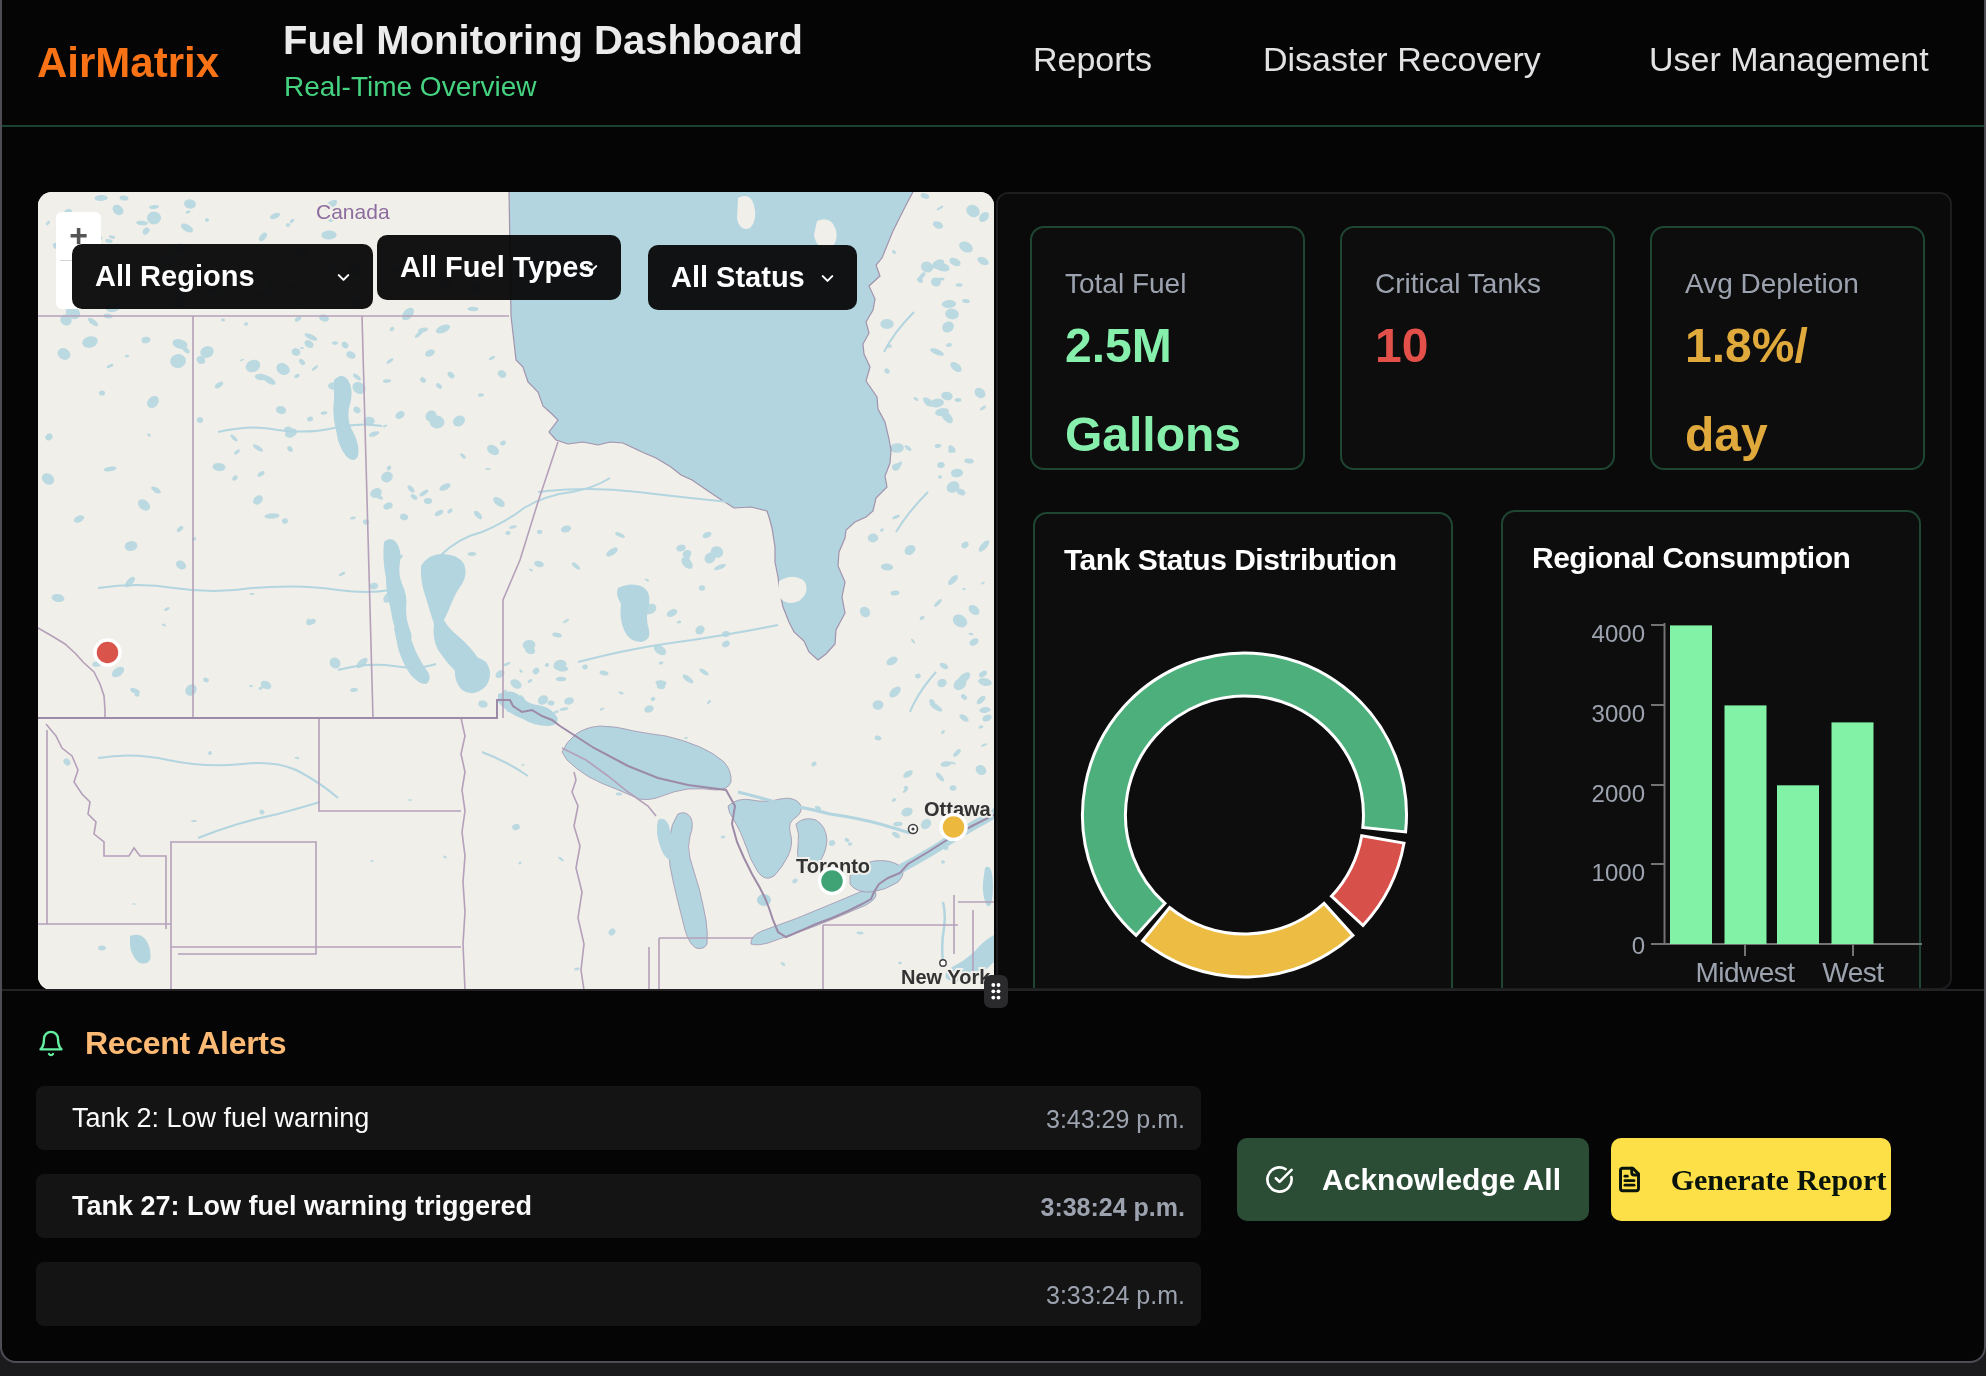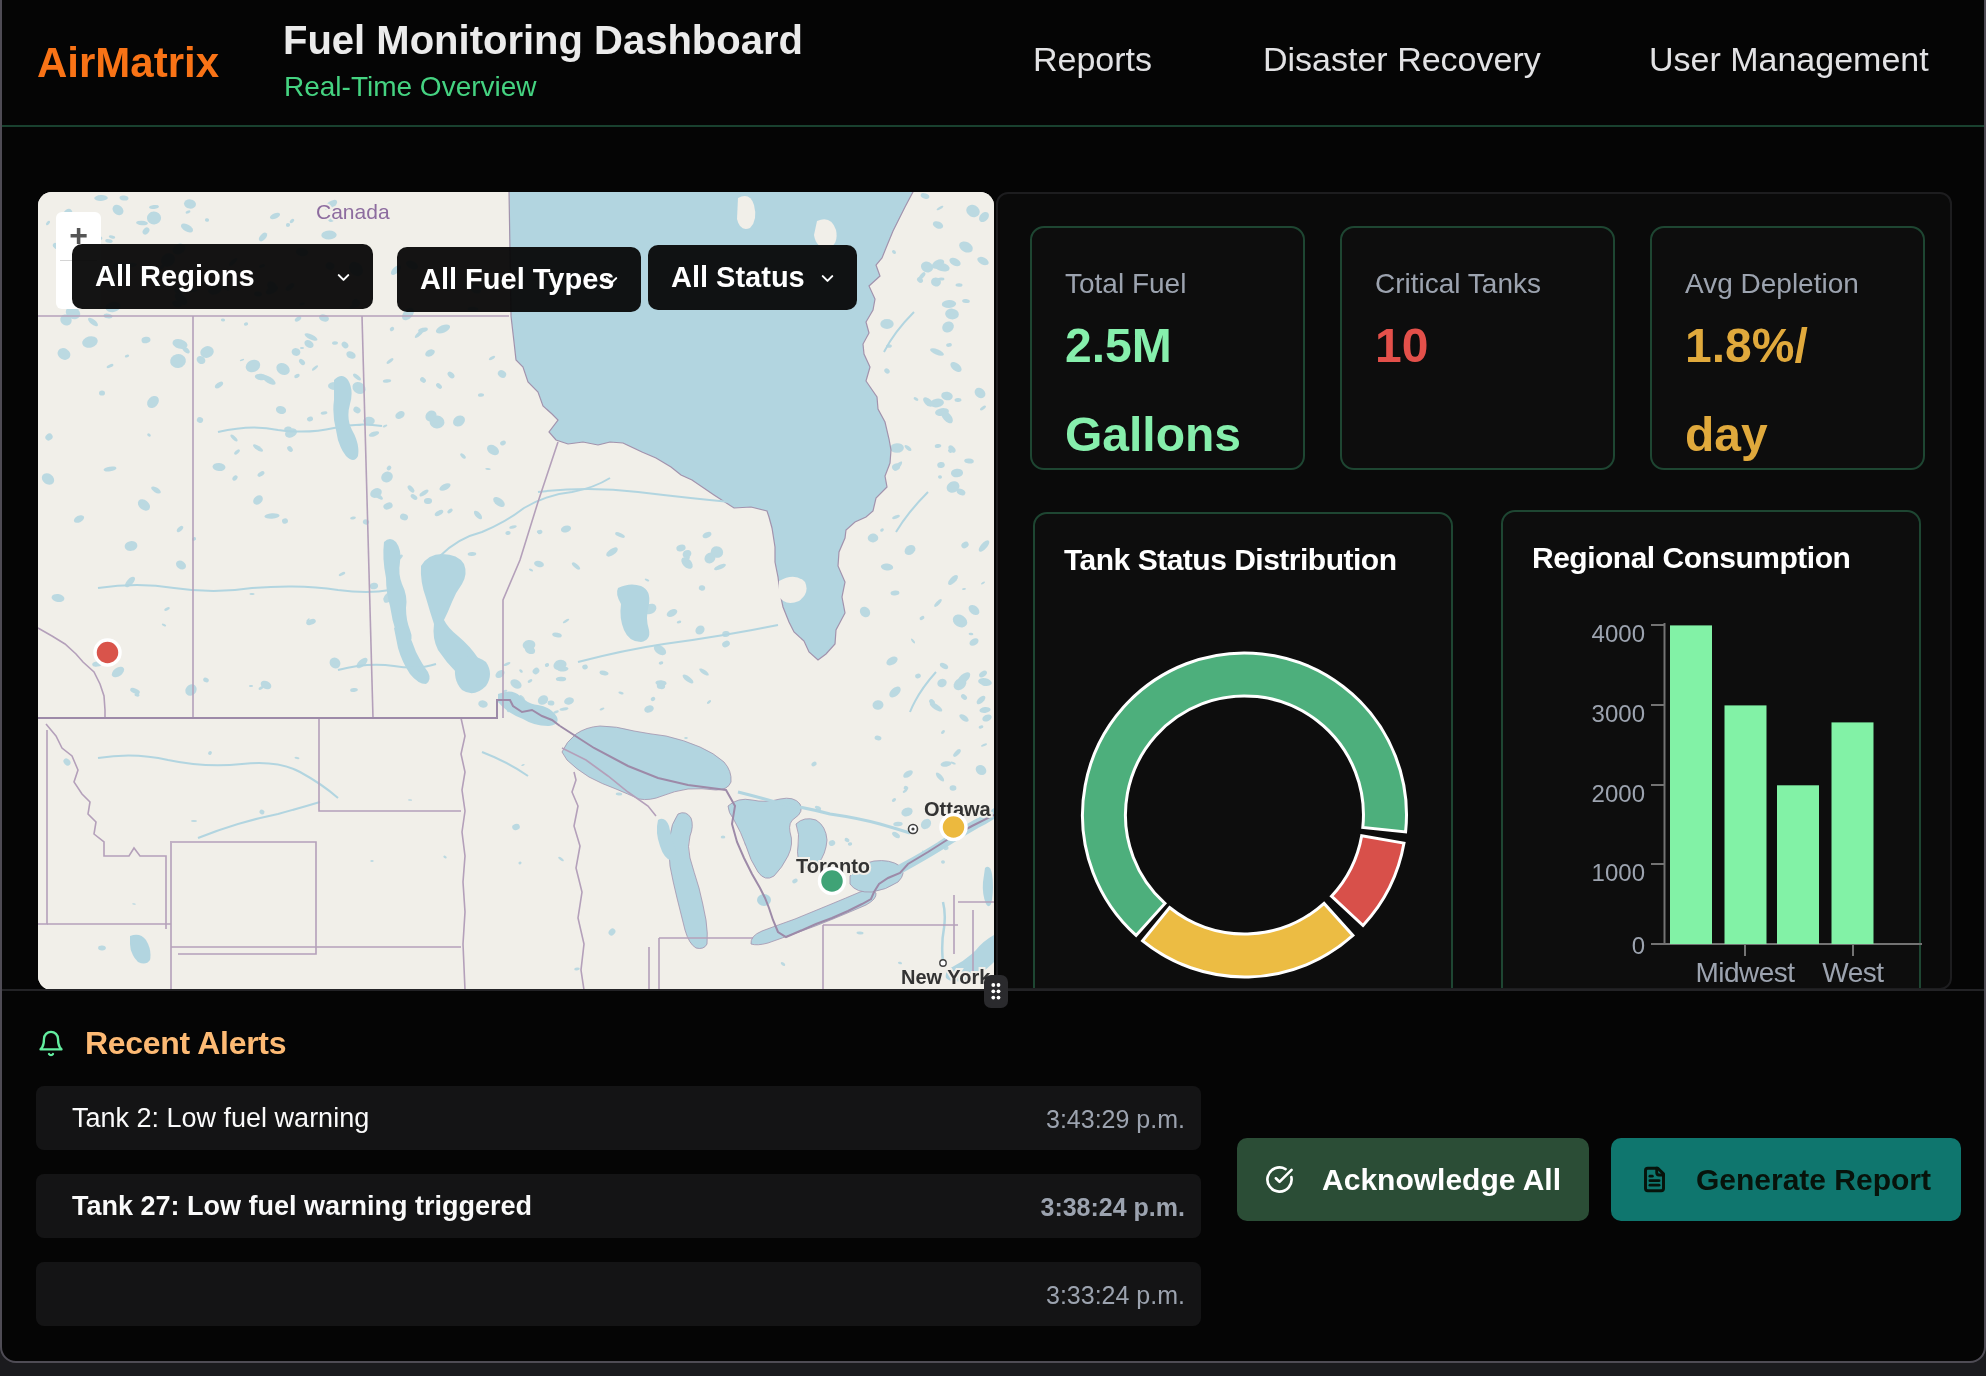--- a/index.html
+++ b/index.html
@@ -24,21 +24,21 @@
 .ccard { position:absolute; width:420px; height:560px; background:#0d0d0d; border:2px solid #1e4632; border-radius:14px; }
 .ctitle { position:absolute; left:29px; top:29px; font-size:30px; font-weight:bold; color:#fff; letter-spacing:-0.5px; }
 #divider { left:2px; top:989px; width:1982px; height:2px; background:#232326; }
 #handle { left:984px; top:975px; width:24px; height:33px; background:#2a2a2d; border-radius:7px; }
 #alert-h { left:85px; top:1025px; font-size:32px; font-weight:bold; color:#fdba74; letter-spacing:-0.3px; }
 .arow { left:36px; width:1165px; height:64px; background:#141415; border-radius:8px; }
 .atext { position:absolute; left:36px; top:17px; font-size:27px; color:#fafafa; }
 .atime { position:absolute; right:16px; top:19px; font-size:25px; color:#9ca3af; }
 .btn { top:1138px; height:83px; border-radius:10px; font-size:30px; font-weight:bold; display:flex; align-items:center; justify-content:center; gap:28px;}
 #ackbtn { left:1237px; width:352px; background:#2b4d36; color:#fff; }
-#genbtn { left:1611px; width:350px; background:#0f766e; color:#07130b; }
+#genbtn { left:1611px; width:280px; background:#fde047; color:#07130b;font-family:Liberation Serif, serif; }
 </style>
 </head>
 <body>
 <div id="frame"></div>
 <div id="hdr" class="abs"></div>
 <div id="logo" class="abs">AirMatrix</div>
 <div id="title" class="abs">Fuel Monitoring Dashboard</div>
 <div id="subtitle" class="abs">Real-Time Overview</div>
 <div class="nav abs" style="left:1033px;">Reports</div>
 <div class="nav abs" style="left:1263px;">Disaster Recovery</div>
@@ -554,21 +554,21 @@
 </svg>
   </div>
 
 <div id="zoomc" class="abs">
     <div class="plus">+</div>
     <div class="zline"></div>
   </div>
 <div class="dd abs" style="left:72px; top:244px; width:301px;">All Regions<svg width="19" height="19" viewBox="0 0 24 24" fill="none" stroke="#fff" stroke-width="2.6" stroke-linecap="round" stroke-linejoin="round">
       <polyline points="6 9 12 15 18 9"></polyline>
     </svg></div>
-<div class="dd abs" style="left:377px; top:247px; width:244px;margin-left:20px;">All Fuel Types<svg width="19" height="19" viewBox="0 0 24 24" fill="none" stroke="#fff" stroke-width="2.6" stroke-linecap="round" stroke-linejoin="round">
+<div class="dd abs" style="left:377px; top:235px; width:244px;">All Fuel Types<svg width="19" height="19" viewBox="0 0 24 24" fill="none" stroke="#fff" stroke-width="2.6" stroke-linecap="round" stroke-linejoin="round">
       <polyline points="6 9 12 15 18 9"></polyline>
     </svg></div>
 <div class="dd abs" style="left:648px; top:245px; width:209px;">All Status<svg width="19" height="19" viewBox="0 0 24 24" fill="none" stroke="#fff" stroke-width="2.6" stroke-linecap="round" stroke-linejoin="round">
       <polyline points="6 9 12 15 18 9"></polyline>
     </svg></div>
 
 <div id="rpanel" class="abs">
   <div class="scard" style="left:32px;">
     <div class="slabel">Total Fuel</div>
     <div class="sval" style="color:#86efac;">2.5M<br>Gallons</div>

